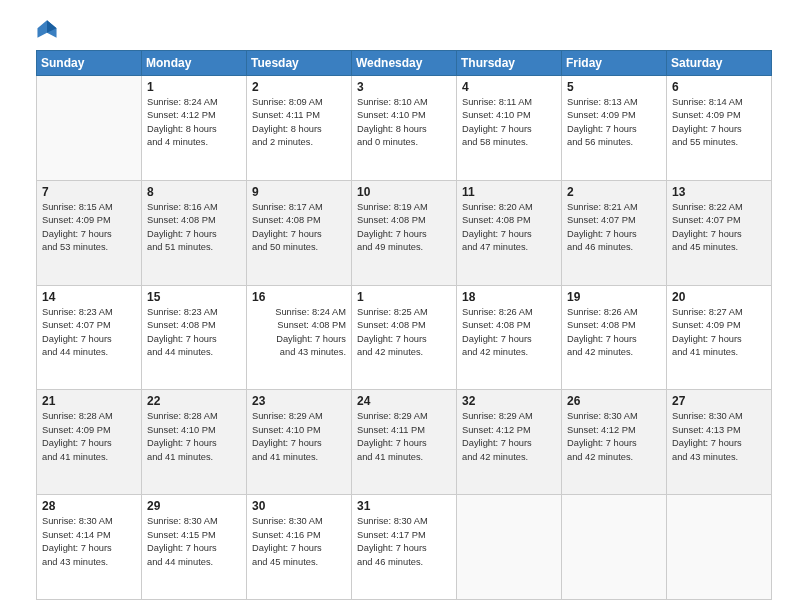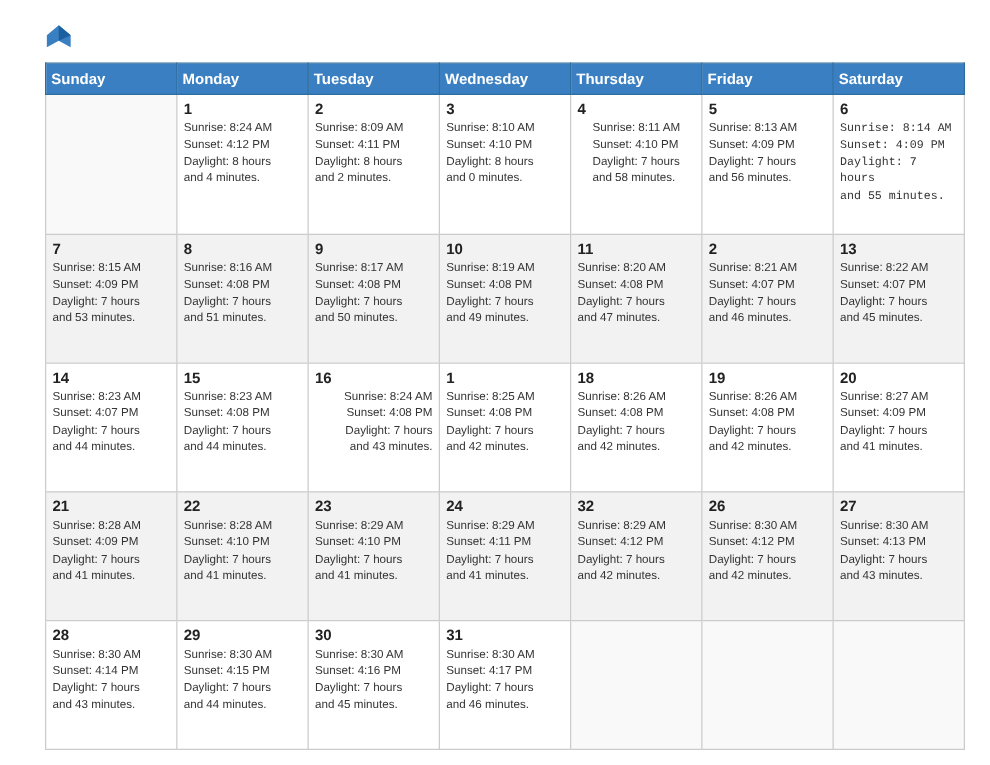--- a/index.html
+++ b/index.html
@@ -154,35 +154,35 @@
           </td>
           <td>
             <div class="day-number">3</div>
             <div class="day-info" style="white-space: pre-line;">Sunrise: 8:10 AM
 Sunset: 4:10 PM
 Daylight: 8 hours
 and 0 minutes.</div>
           </td>
           <td>
             <div class="day-number">4</div>
-            <div class="day-info" style="white-space: pre-line; margin-left: 12px;">Sunrise: 8:11 AM
+            <div class="day-info" style="white-space: pre-line;">Sunrise: 8:11 AM
 Sunset: 4:10 PM
 Daylight: 7 hours
 and 58 minutes.</div>
           </td>
           <td>
             <div class="day-number">5</div>
             <div class="day-info" style="white-space: pre-line;">Sunrise: 8:13 AM
 Sunset: 4:09 PM
 Daylight: 7 hours
 and 56 minutes.</div>
           </td>
           <td>
             <div class="day-number">6</div>
-            <div class="day-info" style="white-space: pre-line; font-family: Liberation Mono, monospace;">Sunrise: 8:14 AM
+            <div class="day-info" style="white-space: pre-line;">Sunrise: 8:14 AM
 Sunset: 4:09 PM
 Daylight: 7 hours
 and 55 minutes.</div>
           </td>
         </tr>
         <tr class="row-shaded">
           <td>
             <div class="day-number">7</div>
             <div class="day-info" style="white-space: pre-line;">Sunrise: 8:15 AM
 Sunset: 4:09 PM

